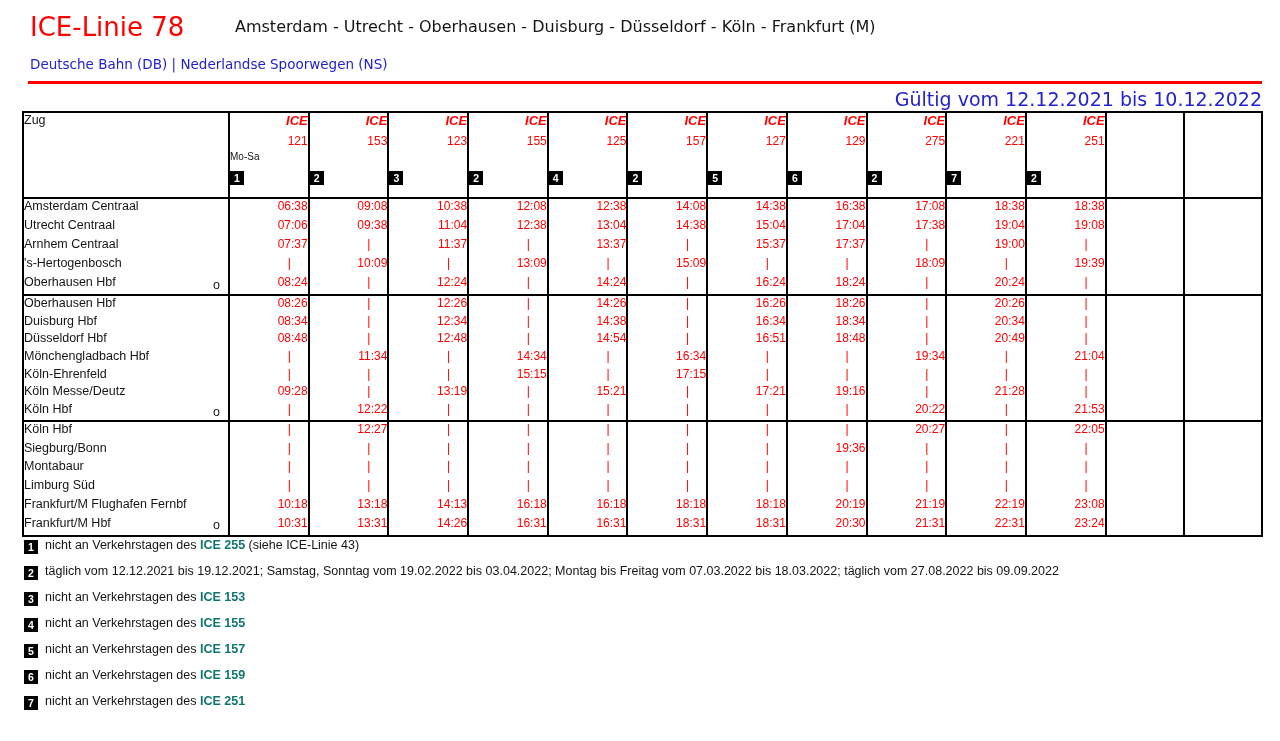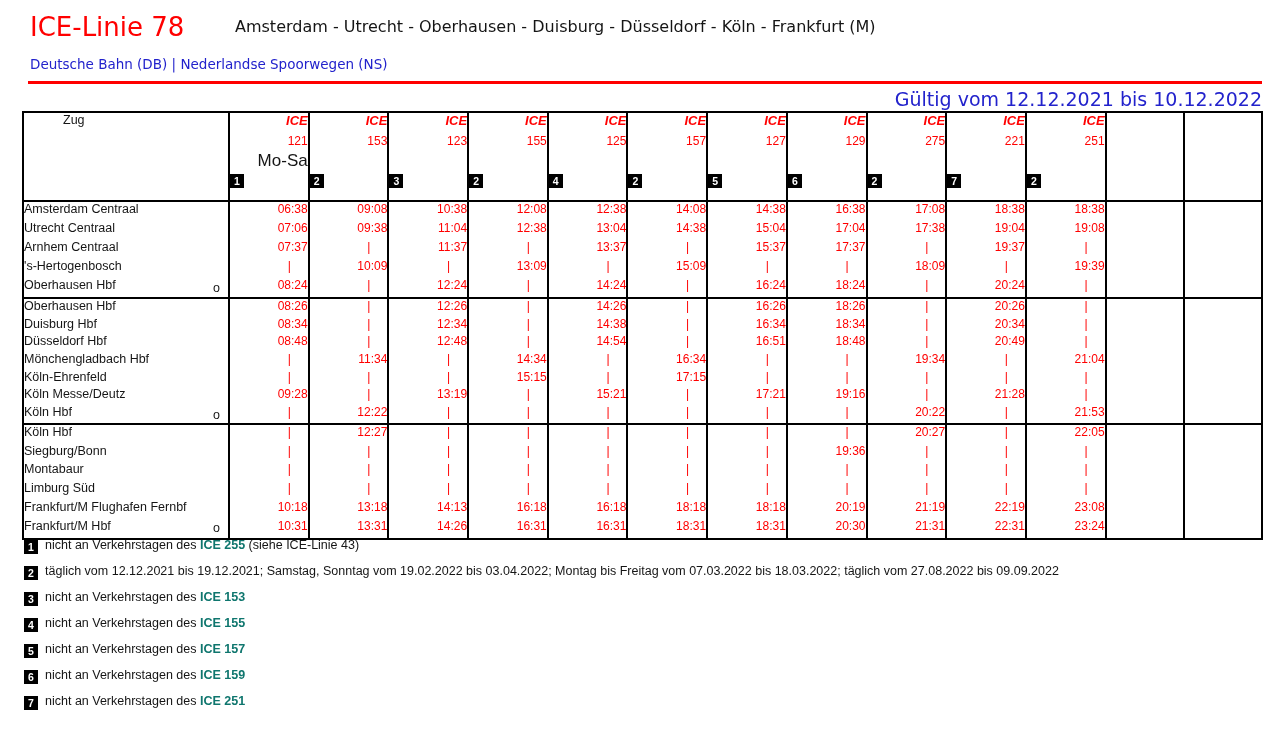--- a/index.html
+++ b/index.html
@@ -16,29 +16,29 @@
   .validity{position:absolute;right:18px;top:88px;font-family:"DejaVu Sans",sans-serif;
             font-size:19px;color:#2222cc;}
 
   
   table.tt{position:absolute;left:22px;top:111px;border-collapse:collapse;table-layout:fixed;
            border:2px solid #000;}
   table.tt td{border-left:2px solid #000;border-right:2px solid #000;padding:0;margin:0;
               vertical-align:top;overflow:hidden;white-space:nowrap;}
   td.stn{border-left:none !important;}
   
-  tr.hr1 td{height:21px;padding-left:39px;}
+  tr.hr1 td{height:21px;}
   tr.hr2 td{height:17px;margin-left:24px;}
   tr.hr3 td{height:17px;}
   tr.hr4 td{height:29px;border-bottom:2px solid #000;}
   .zug{font-size:12.5px;color:#151515;text-align:right;padding-right:4px;padding-top:3px;}
   .ice{font-size:13px;font-weight:bold;font-style:italic;color:#ff0000;text-align:right;
        padding-right:7px;padding-top:3px;}
   .num{font-size:12px;color:#ff0000;text-align:right;padding-right:6px;}
-  .days{font-size:17px;color:#151515;text-align:right;padding-left:3px;padding-top:2px;}
+  .days{font-size:10px;color:#151515;text-align:left;padding-left:3px;padding-top:2px;}
   .fnb{display:inline-block;min-width:14px;height:14px;background:#000;color:#fff;
        font-weight:bold;font-size:10.5px;line-height:14px;text-align:center;}
   .badge-cell{padding-left:3px;padding-top:2px;}
   
   tr.b1 td{height:19px;}
   tr.b2 td{height:17.7px;}
   tr.b3 td{height:18.8px;}
   tr.block-end td{border-bottom:2px solid #000;}
   td.stn{position:relative;font-size:12.5px;color:#151515;text-align:left;padding-left:8px;
          padding-top:2.5px;}
@@ -182,21 +182,21 @@
           <td class="stn"><span class="sname">Arnhem Centraal</span></td>
           <td class="time">07:37</td>
           <td class="time"><span class="pipe">|</span></td>
           <td class="time">11:37</td>
           <td class="time"><span class="pipe">|</span></td>
           <td class="time">13:37</td>
           <td class="time"><span class="pipe">|</span></td>
           <td class="time">15:37</td>
           <td class="time">17:37</td>
           <td class="time"><span class="pipe">|</span></td>
-          <td class="time">19:37</td>
+          <td class="time">19:00</td>
           <td class="time"><span class="pipe">|</span></td>
           <td class="empty"></td>
           <td class="empty"></td>
         </tr>
         <tr class="b1">
           <td class="stn"><span class="sname">'s-Hertogenbosch</span></td>
           <td class="time"><span class="pipe">|</span></td>
           <td class="time">10:09</td>
           <td class="time"><span class="pipe">|</span></td>
           <td class="time">13:09</td>

